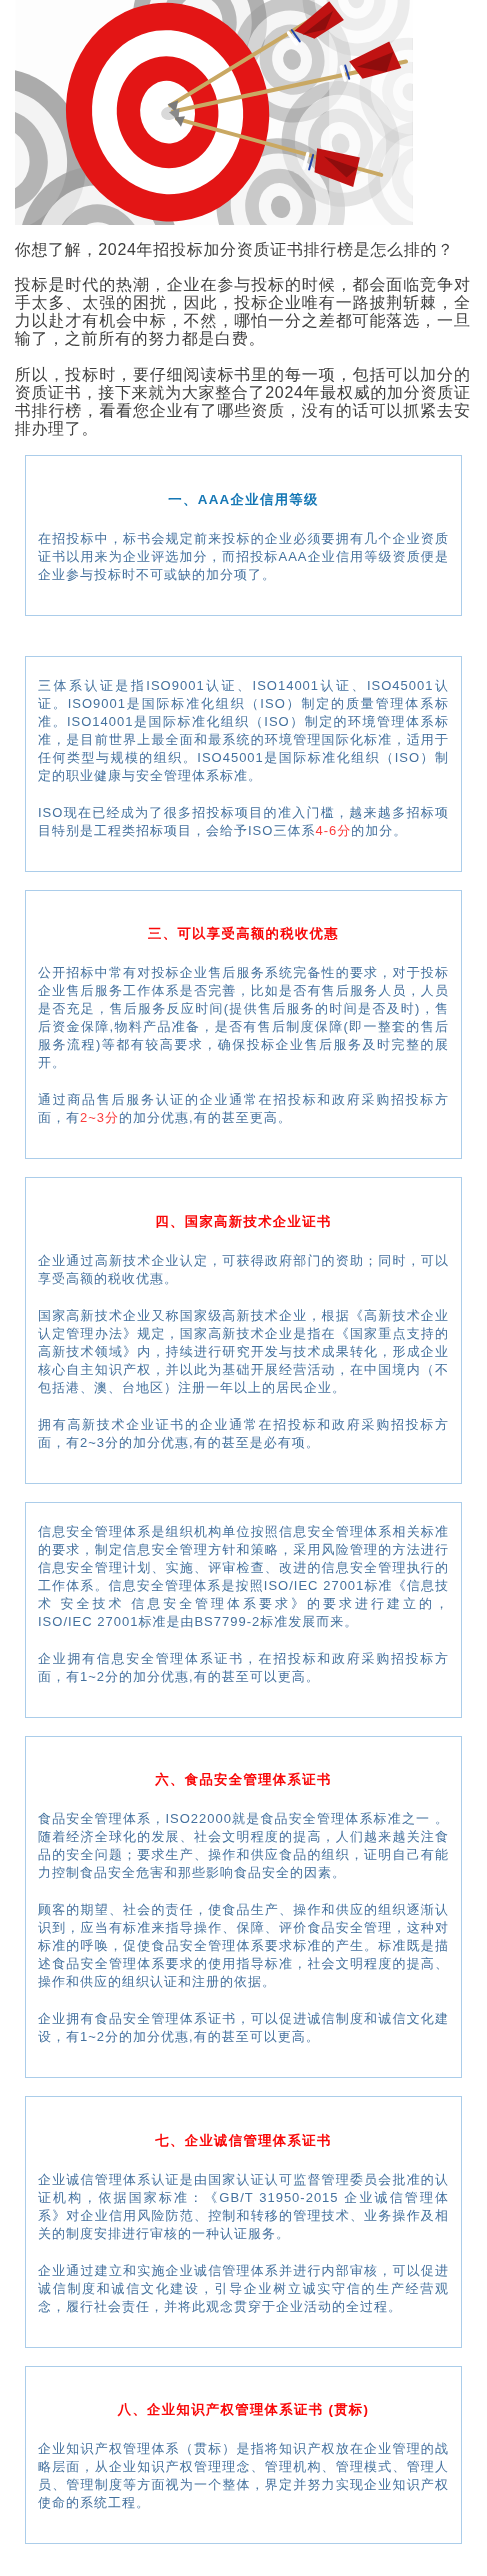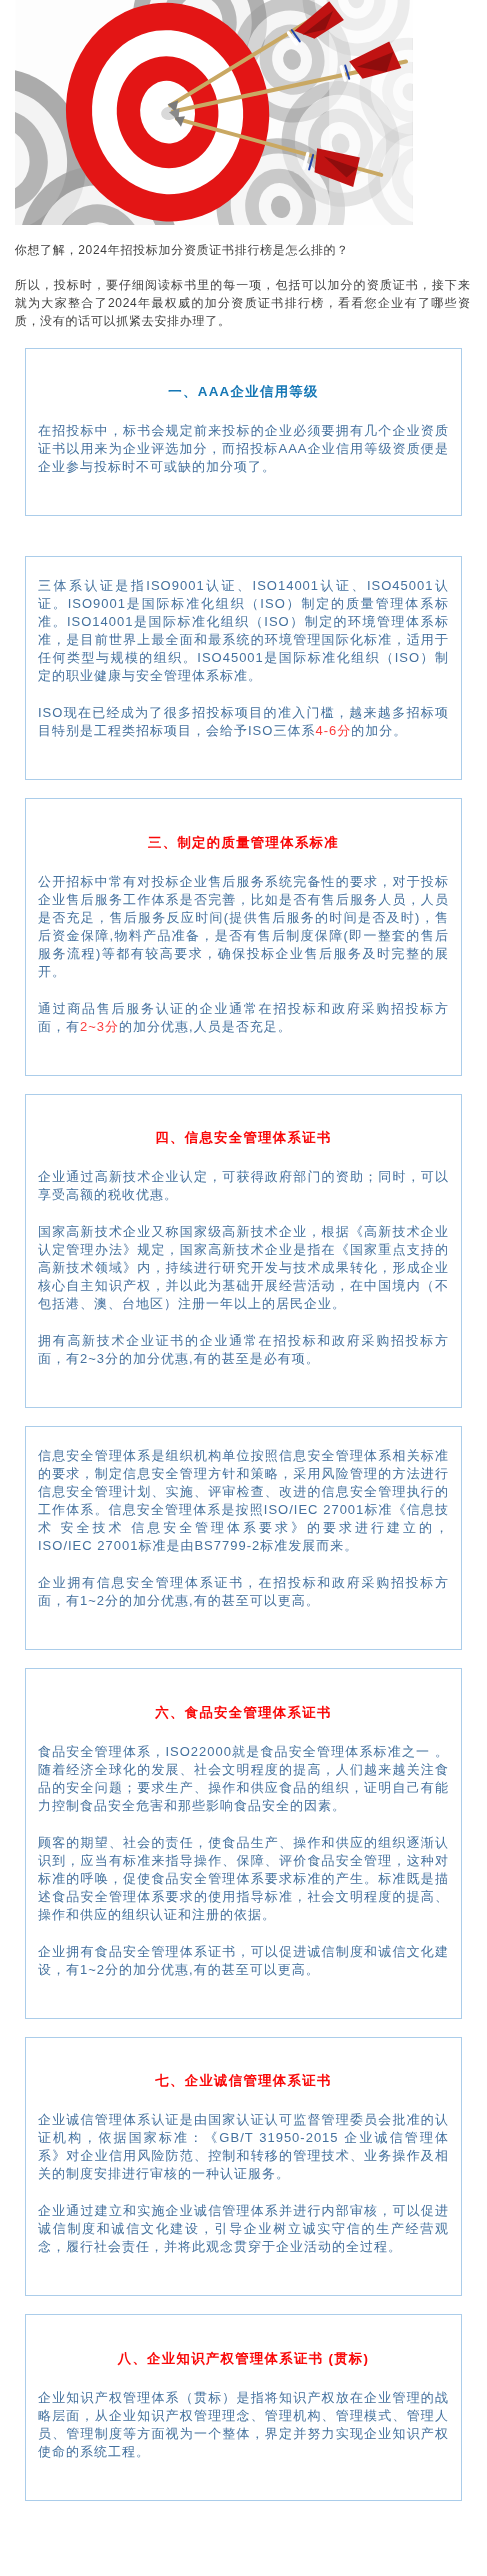--- a/index.html
+++ b/index.html
@@ -22,31 +22,31 @@
   .page{width:488px;overflow:hidden;background:#fff;}
   .hero{
     width:398px;height:225px;
     margin:0 0 0 14.7px;
     display:block;
   }
   .hero svg{display:block;width:398px;height:225px;}
   .intro{margin:16px 17.4px 0 14.7px;}
   .intro p{
     color:var(--intro-dark);
-    font-size:12px;
+    font-size:16px;
     line-height:18px;
     letter-spacing:0.7px;
     text-align:justify;
     margin:0 0 17.4px 0;
   }
   .sections{margin-top:12.7px;}
   .cert-box{
     border:0.7px solid var(--box-border);
     margin:0 26px 18px 25px;
-    padding:20px 12px 20px 12px;
+    padding:20px 12px 12px 12px;
     background:#fff;
   }
   .cert-box.gap-large{margin-bottom:40px;}
   .cert-title{
     text-align:center;
     font-size:13.4px;
     font-weight:bold;
     letter-spacing:1.3px;
     margin:14.7px 0 21.4px 0;
     line-height:17.4px;
@@ -124,39 +124,40 @@
 
         <polygon points="228,156 244,150 240,168" fill="#7b7b7b"></polygon>
         <polygon points="230,168 246,162 244,180" fill="#8a8a8a"></polygon>
         <polygon points="238,176 254,174 248,190" fill="#7b7b7b"></polygon>
       </g>
     </svg>
   </div>
 
   <div class="intro">
     <p>你想了解，2024年招投标加分资质证书排行榜是怎么排的？</p>
+    <p>投标是时代的热潮，企业在参与投标的时候，都会面临竞争对手太多、太强的困扰，因此，投标企业唯有一路披荆斩棘，全力以赴才有机会中标，不然，哪怕一分之差都可能落选，一旦输了，之前所有的努力都是白费。</p>
     <p>所以，投标时，要仔细阅读标书里的每一项，包括可以加分的资质证书，接下来就为大家整合了2024年最权威的加分资质证书排行榜，看看您企业有了哪些资质，没有的话可以抓紧去安排办理了。</p>
   </div>
 
   <div class="sections">
       <div class="cert-box gap-large">
         <div class="cert-title t-blue">一、AAA企业信用等级</div>
         <p class="cert-p"><span>在招投标中，标书会规定前来投标的企业必须要拥有几个企业资质证书以用来为企业评选加分，而招投标AAA企业信用等级资质便是企业参与投标时不可或缺的加分项了。</span></p>
       </div>
       <div class="cert-box">
         <p class="cert-p"><span>三体系认证是指ISO9001认证、ISO14001认证、ISO45001认证。ISO9001是国际标准化组织（ISO）制定的质量管理体系标准。ISO14001是国际标准化组织（ISO）制定的环境管理体系标准，是目前世界上最全面和最系统的环境管理国际化标准，适用于任何类型与规模的组织。ISO45001是国际标准化组织（ISO）制定的职业健康与安全管理体系标准。</span></p>
         <p class="cert-p"><span>ISO现在已经成为了很多招投标项目的准入门槛，越来越多招标项目特别是工程类招标项目，会给予ISO三体系</span><span class="red">4-6分</span><span>的加分。</span></p>
       </div>
       <div class="cert-box">
-        <div class="cert-title t-red">三、制定的质量管理体系标准</div>
+        <div class="cert-title t-red">三、可以享受高额的税收优惠</div>
         <p class="cert-p"><span>公开招标中常有对投标企业售后服务系统完备性的要求，对于投标企业售后服务工作体系是否完善，比如是否有售后服务人员，人员是否充足，售后服务反应时间(提供售后服务的时间是否及时)，售后资金保障,物料产品准备，是否有售后制度保障(即一整套的售后服务流程)等都有较高要求，确保投标企业售后服务及时完整的展开。</span></p>
-        <p class="cert-p"><span>通过商品售后服务认证的企业通常在招投标和政府采购招投标方面，有</span><span class="red">2~3分</span><span>的加分优惠,人员是否充足。</span></p>
+        <p class="cert-p"><span>通过商品售后服务认证的企业通常在招投标和政府采购招投标方面，有</span><span class="red">2~3分</span><span>的加分优惠,有的甚至更高。</span></p>
       </div>
       <div class="cert-box">
-        <div class="cert-title t-red">四、信息安全管理体系证书</div>
+        <div class="cert-title t-red">四、国家高新技术企业证书</div>
         <p class="cert-p"><span>企业通过高新技术企业认定，可获得政府部门的资助；同时，可以享受高额的税收优惠。</span></p>
         <p class="cert-p"><span>国家高新技术企业又称国家级高新技术企业，根据《高新技术企业认定管理办法》规定，国家高新技术企业是指在《国家重点支持的高新技术领域》内，持续进行研究开发与技术成果转化，形成企业核心自主知识产权，并以此为基础开展经营活动，在中国境内（不包括港、澳、台地区）注册一年以上的居民企业。</span></p>
         <p class="cert-p"><span>拥有高新技术企业证书的企业通常在招投标和政府采购招投标方面，有2~3分的加分优惠,有的甚至是必有项。</span></p>
       </div>
       <div class="cert-box">
         <p class="cert-p"><span>信息安全管理体系是组织机构单位按照信息安全管理体系相关标准的要求，制定信息安全管理方针和策略，采用风险管理的方法进行信息安全管理计划、实施、评审检查、改进的信息安全管理执行的工作体系。信息安全管理体系是按照ISO/IEC 27001标准《信息技术 安全技术 信息安全管理体系要求》的要求进行建立的，ISO/IEC 27001标准是由BS7799-2标准发展而来。</span></p>
         <p class="cert-p"><span>企业拥有信息安全管理体系证书，在招投标和政府采购招投标方面，有1~2分的加分优惠,有的甚至可以更高。</span></p>
       </div>
       <div class="cert-box">
         <div class="cert-title t-red">六、食品安全管理体系证书</div>

